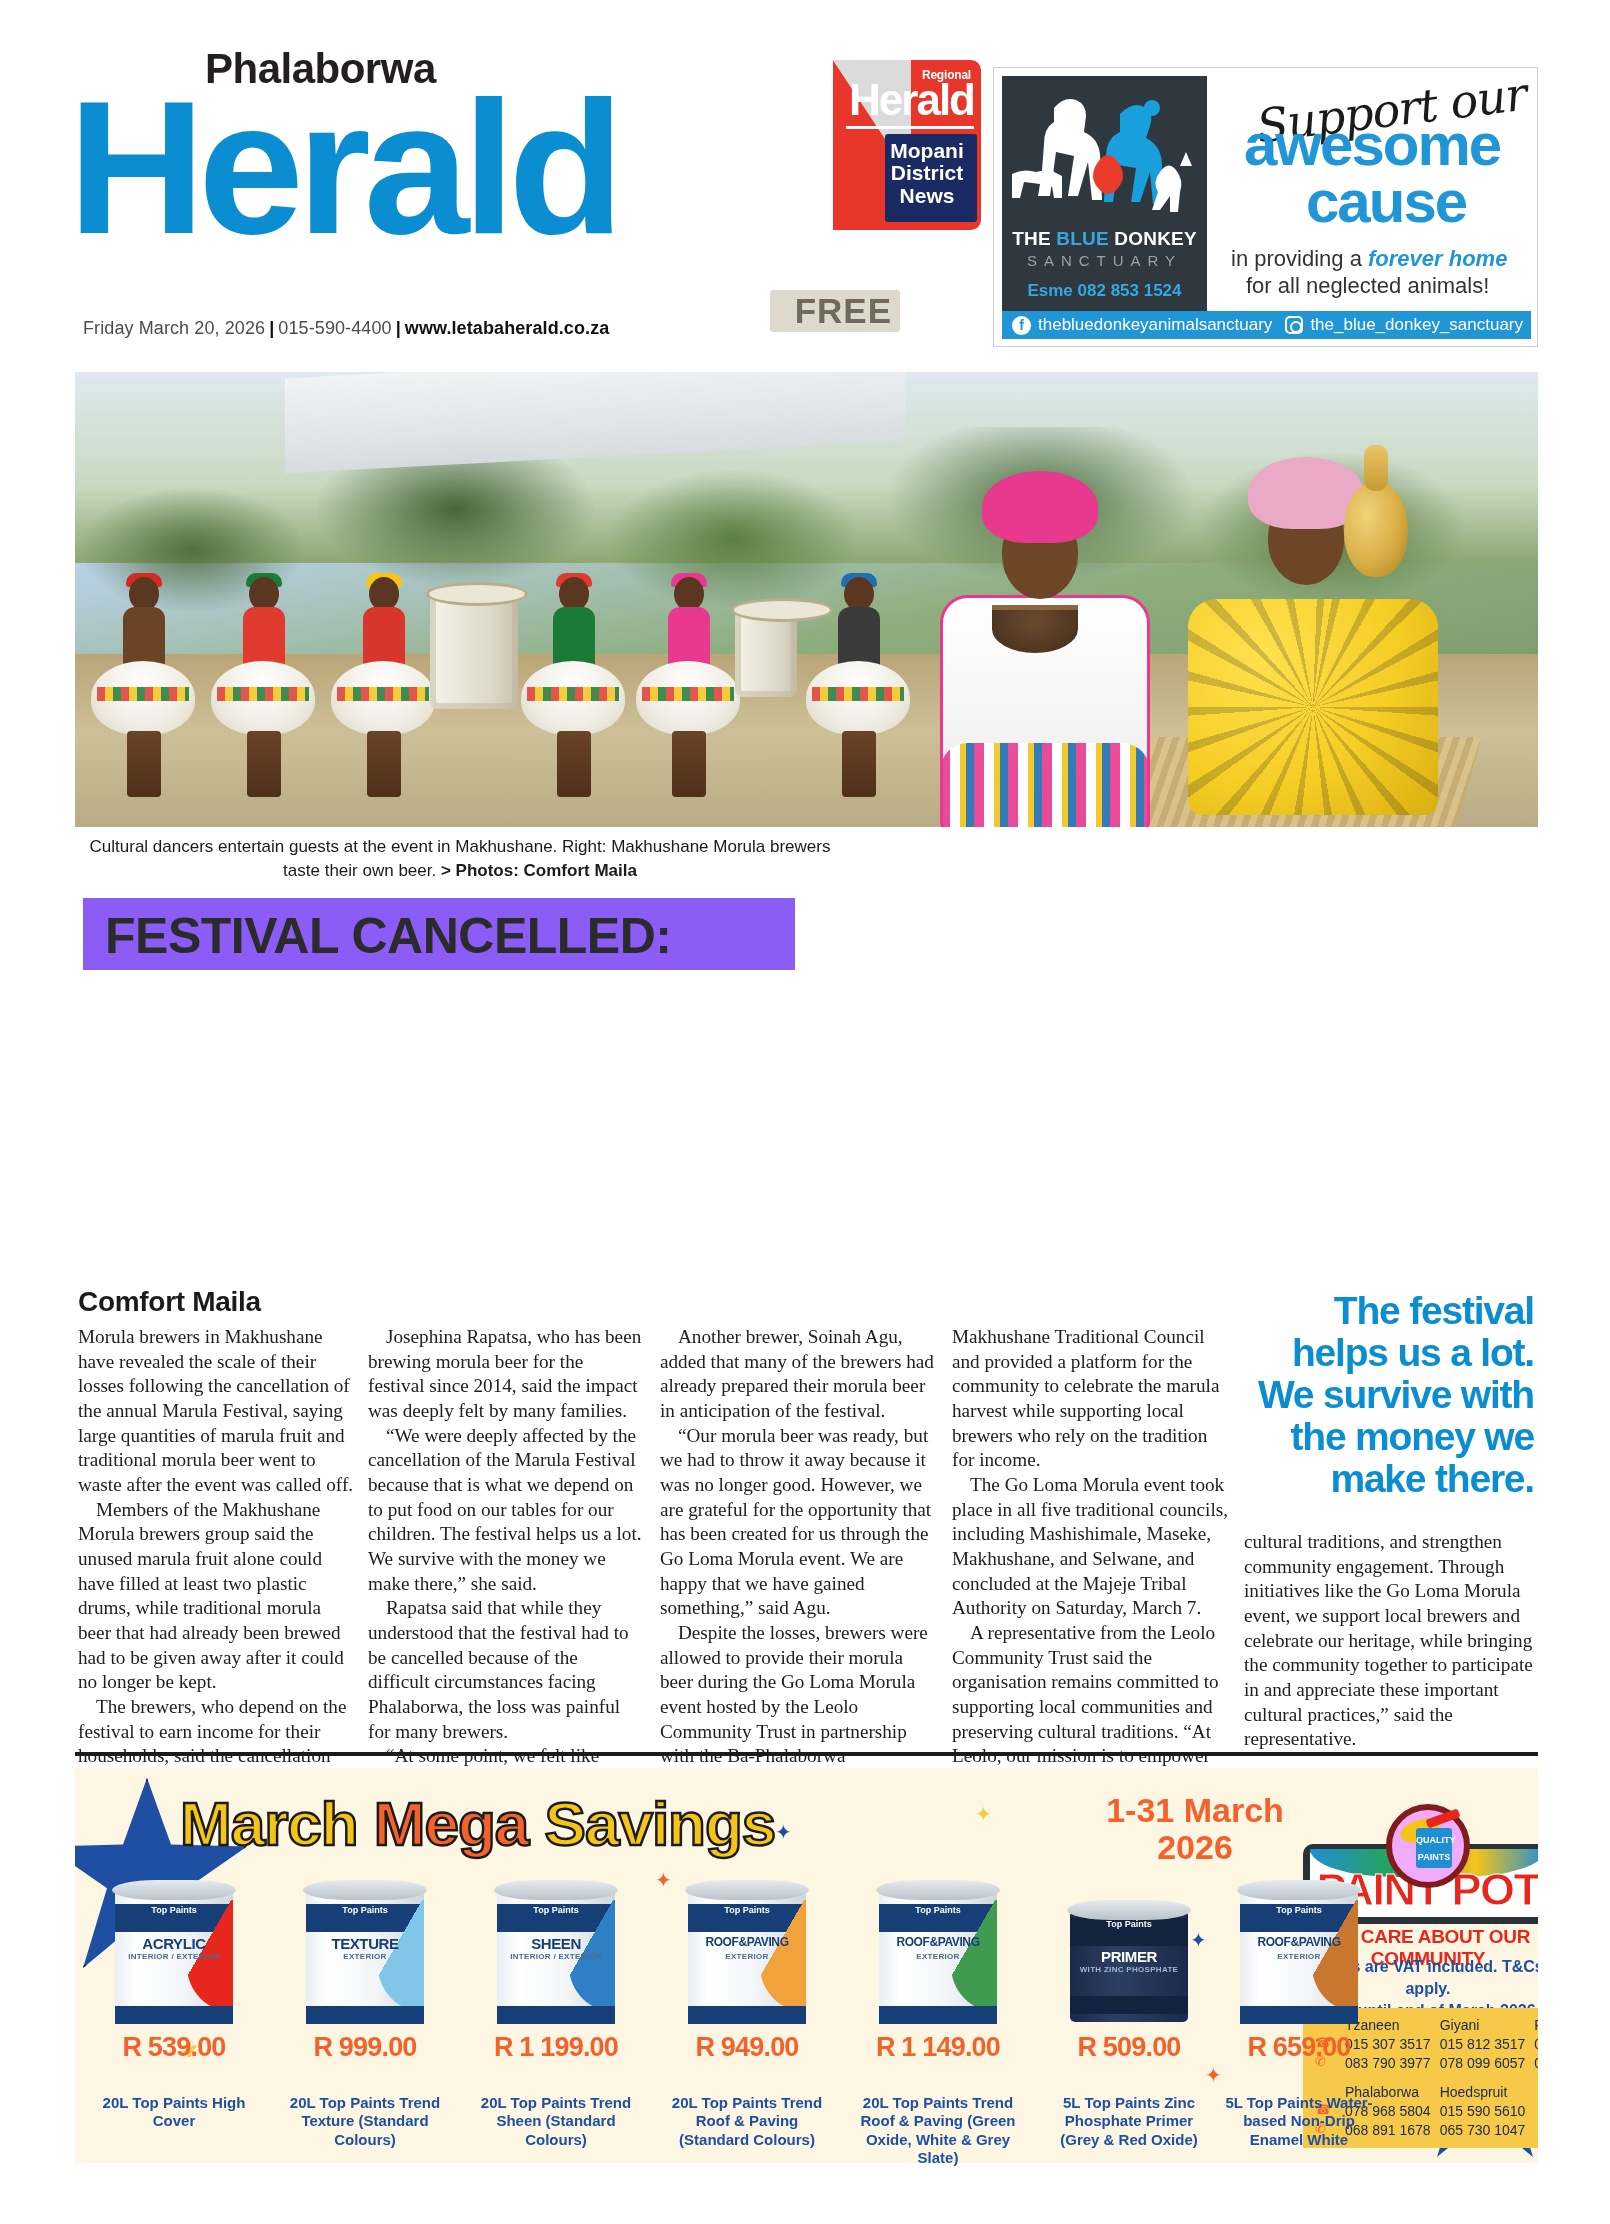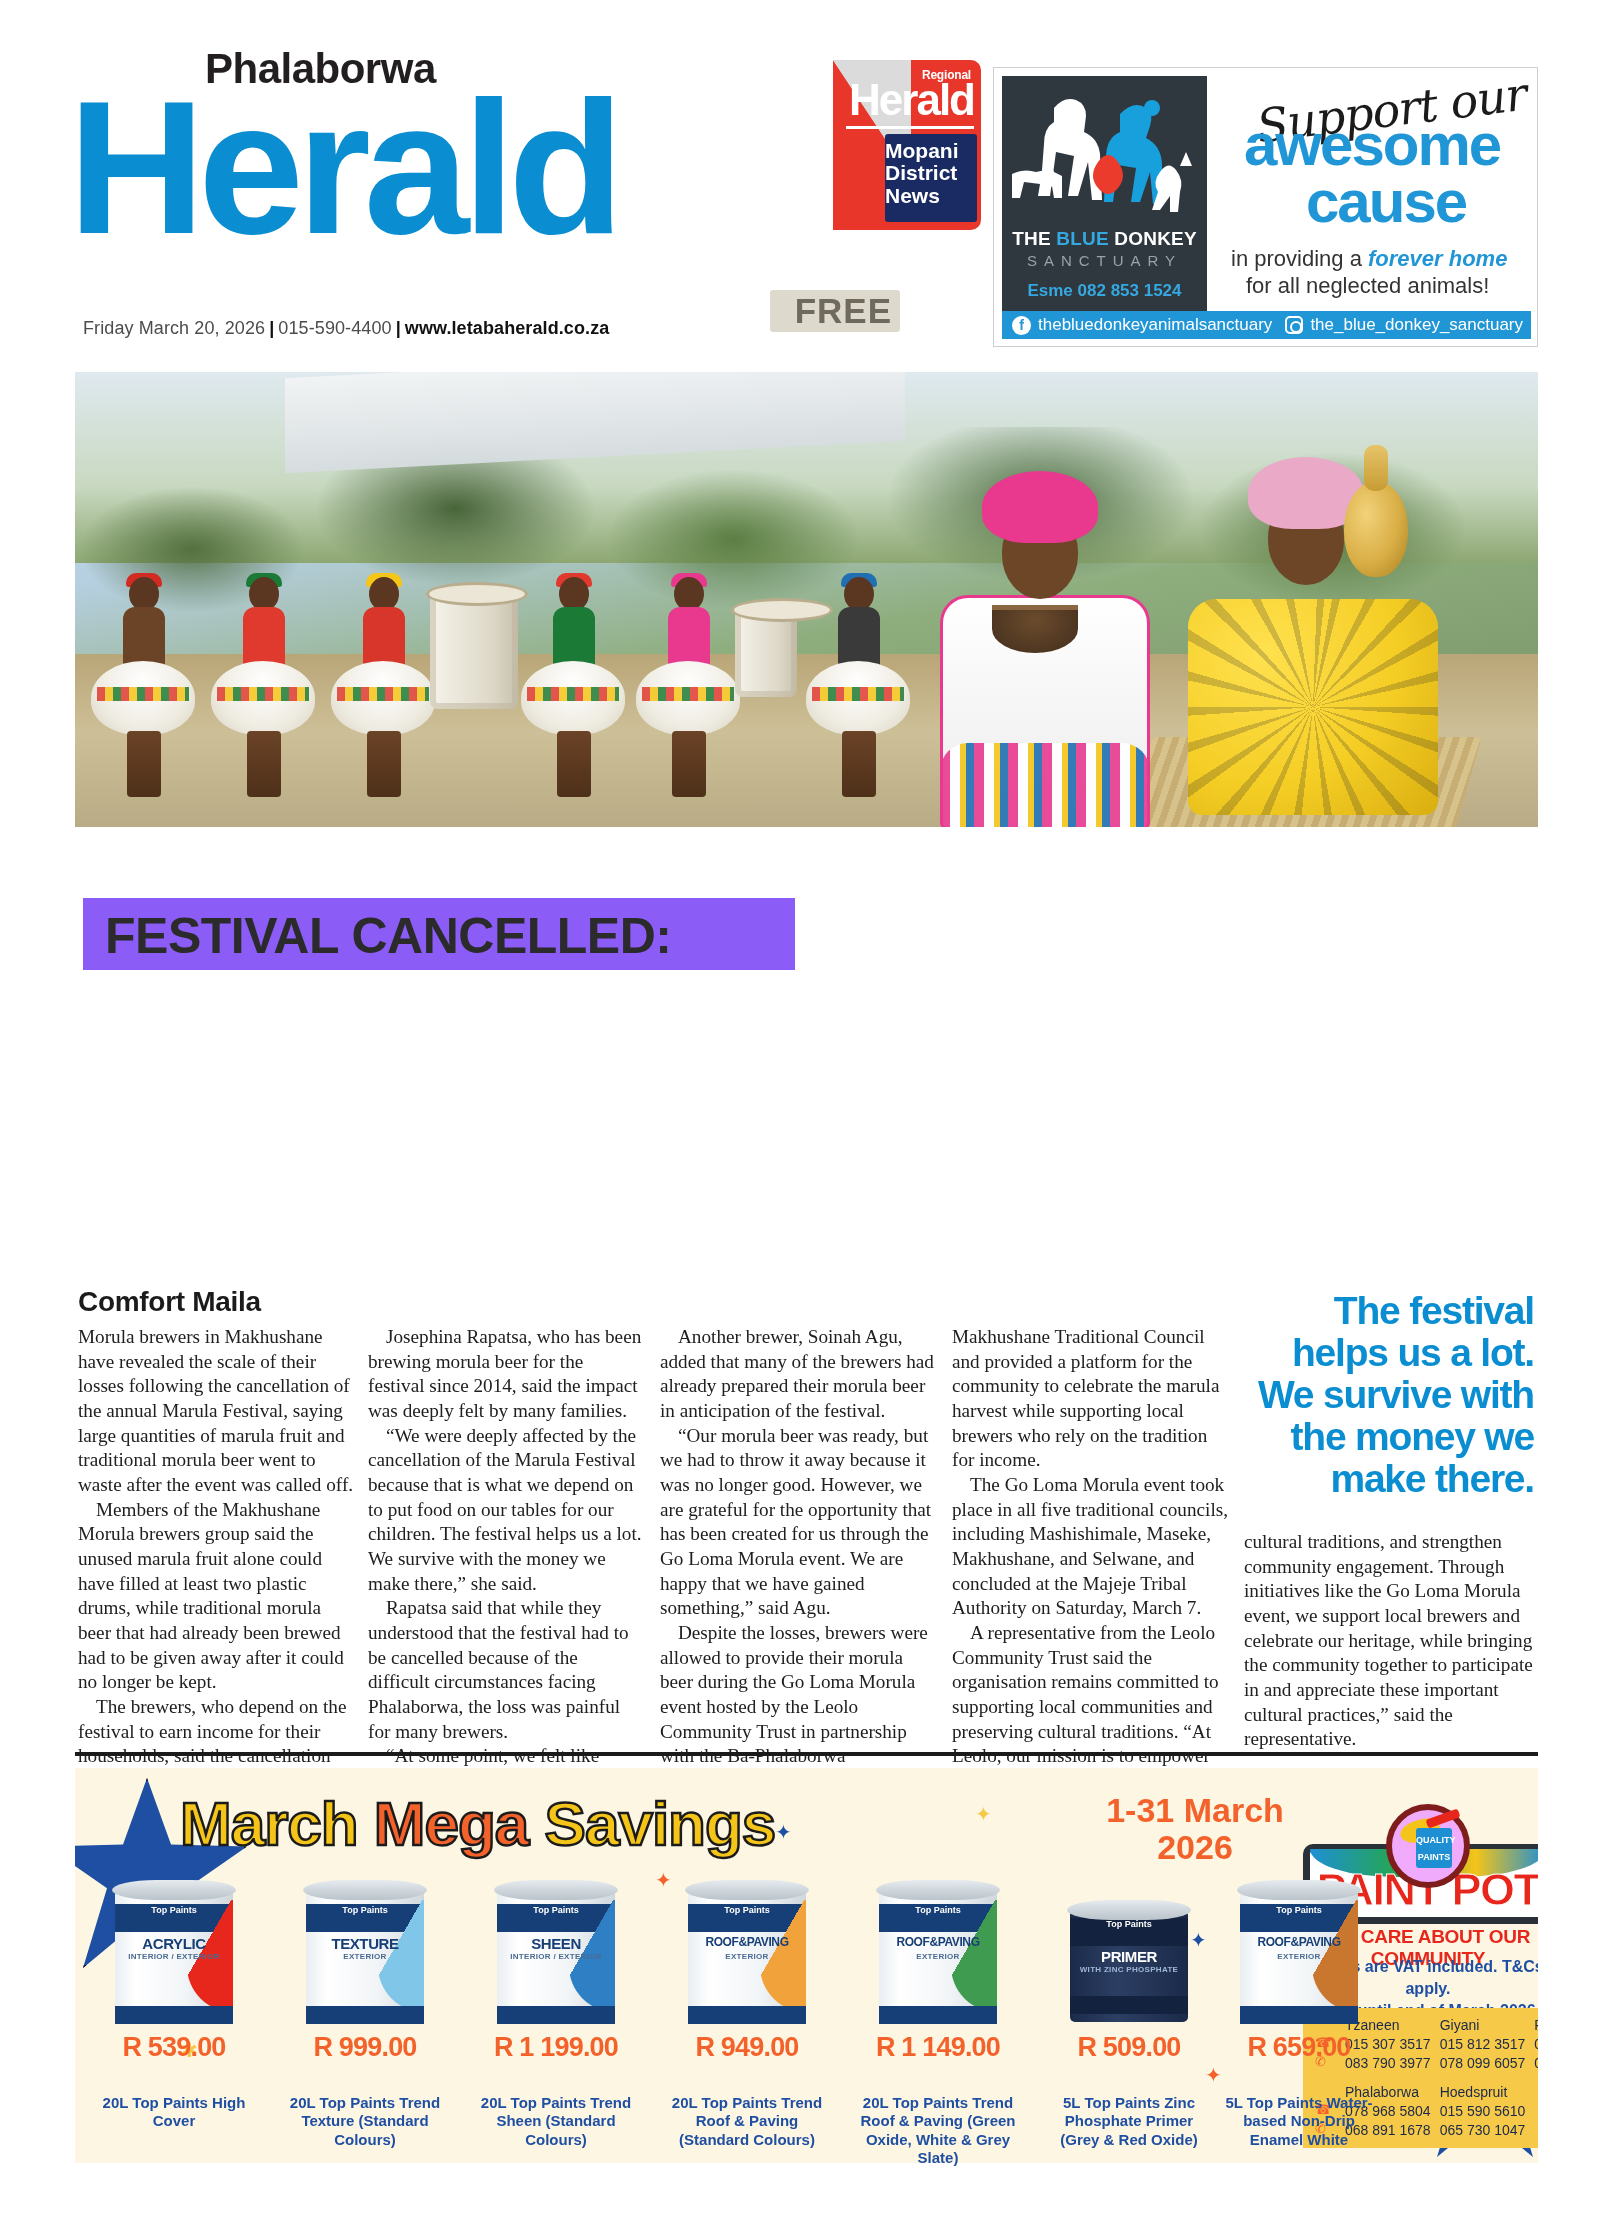--- a/index.html
+++ b/index.html
@@ -116,21 +116,21 @@
   }
   .reg-blue {
     position: absolute;
     right: 4px; top: 74px;
     width: 92px; height: 88px;
     background: #1a2a63;
     border-radius: 3px;
   }
   .reg-blue div {
     color: #fff; font-size: 21px; font-weight: 700;
-    text-align: left; padding-right: 8px; line-height: 1.07;
+    text-align: center; padding-right: 8px; line-height: 1.07;
   }
   .reg-blue div:first-child { padding-top: 6px; }
 
   
   .donkey-ad {
     position: absolute;
     left: 993px; top: 67px;
     width: 545px; height: 280px;
     border: 1px solid #cfcfcf;
     background: #fff;
@@ -771,20 +771,23 @@
 
     <div class="hero-woman-b">
       <div class="hw-body" style="left:40px; bottom:20px; width:250px; height:216px; background:radial-gradient(circle at 30% 25%, #ffe14f 0%, #f5ce25 55%, #d9ae10 100%);"></div>
       <div class="hw-body" style="left:40px; bottom:20px; width:250px; height:216px; background:repeating-conic-gradient(from 10deg, rgba(40,40,40,.22) 0deg 4deg, transparent 4deg 16deg);"></div>
       <div class="hw-face" style="left:120px; bottom:250px;"></div>
       <div class="hw-headwrap" style="left:100px; bottom:306px; background:#eaa9c6;"></div>
       <div class="gourd" style="left:196px; bottom:258px;"></div>
     </div>
   </div>
 
+  <div class="hero-caption">
+    <span>Cultural dancers entertain guests at the event in Makhushane. Right: Makhushane Morula brewers taste their own beer. </span><b>&gt; Photos: Comfort Maila</b>
+  </div>
 
   <div class="kicker-bar">
     <span>FESTIVAL CANCELLED:</span>
   </div>
 
   <div class="byline">Comfort Maila</div>
 
   <div class="col" id="col1">
     <p class="first">Morula brewers in Makhushane have revealed the scale of their losses following the cancellation of the annual Marula Festival, saying large quantities of marula fruit and traditional morula beer went to waste after the event was called off.</p>
     <p>Members of the Makhushane Morula brewers group said the unused marula fruit alone could have filled at least two plastic drums, while traditional morula beer that had already been brewed had to be given away after it could no longer be kept.</p>

